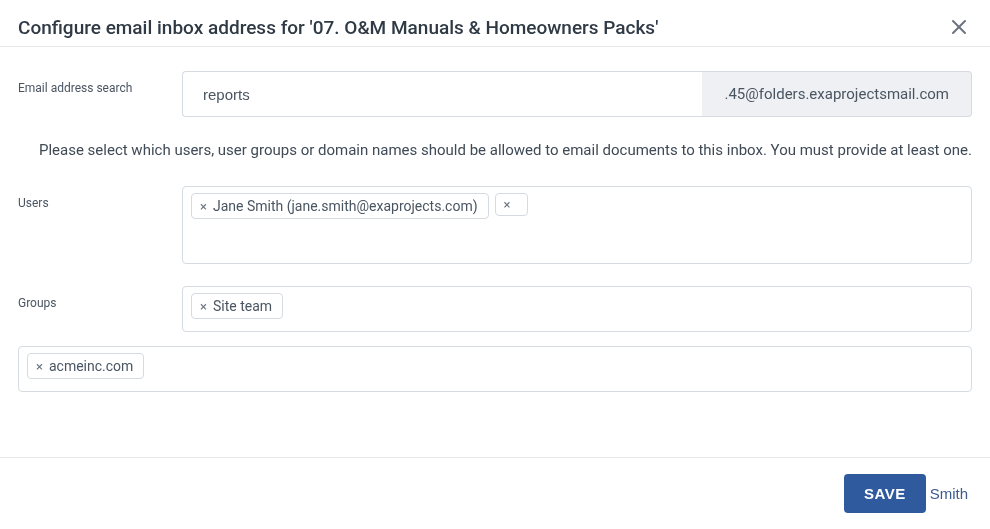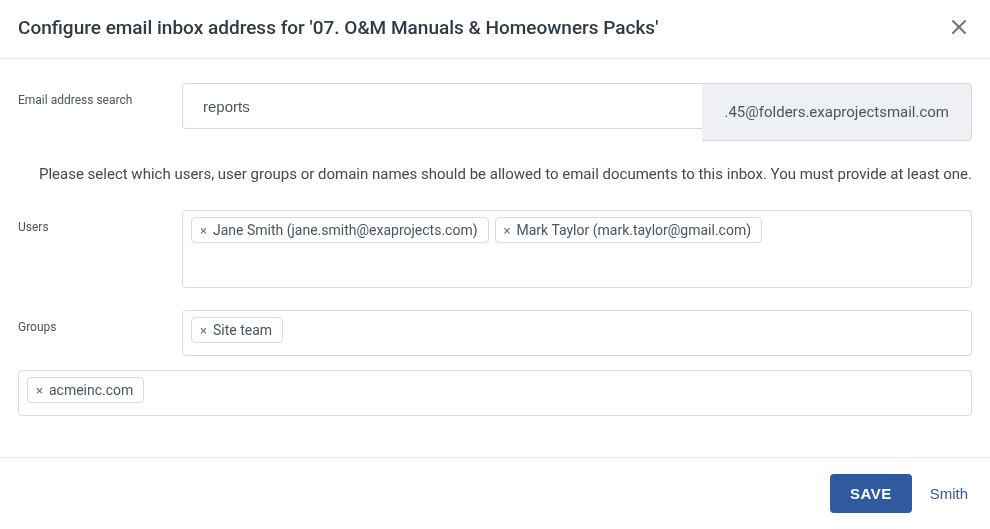--- a/index.html
+++ b/index.html
@@ -1,35 +1,35 @@
 <!DOCTYPE html>
 <html><head>
 <meta charset="utf-8">
 <style>
   * { box-sizing: border-box; margin: 0; padding: 0; }
   html, body { width: 990px; height: 529px; font-family: -apple-system, BlinkMacSystemFont, "Segoe UI", Roboto, "Helvetica Neue", Arial, sans-serif; color: #3a4450; background: #fff; }
   .modal { width: 990px; height: 529px; display: flex; flex-direction: column; }
-  .modal-header { display: flex; align-items: center; justify-content: space-between; padding: 14px 18px 18px 18px; border-bottom: 1px solid #e5e7eb; }
+  .modal-header { display: flex; align-items: center; justify-content: space-between; padding: 14px 18px 6px 18px; border-bottom: 1px solid #e5e7eb; }
   .modal-title { font-size: 19px; font-weight: 500; color: #2f3a45; }
   .close-x { color: #6b7280; cursor: pointer; font-size: 20px; line-height: 1; padding: 4px; }
   .close-x svg { display: block; }
   .modal-body { padding: 24px 18px 8px 18px; flex: 1; overflow: auto; }
   .row { display: flex; align-items: flex-start; margin-bottom: 22px; }
   .row.compact { margin-bottom: 14px; justify-content: flex-end; }
   .label-col { width: 164px; flex-shrink: 0; padding-top: 10px; font-size: 12px; color: #4a5562; }
   .field-col { flex: 1; }
   .email-row .field-col { display: flex; }
   .email-input { flex: 1; height: 46px; border: 1px solid #d6dbe1; border-right: none; border-radius: 4px 0 0 4px; padding: 0 20px; font-size: 15px; color: #4a5562; outline: none; }
-  .email-suffix { height: 58px; display: flex; align-items: center; padding: 16px 22px; background: #eef0f3; border: 1px solid #d6dbe1; border-left: none; border-radius: 0 4px 4px 0; font-size: 15px; color: #4a5562; }
+  .email-suffix { height: 46px; display: flex; align-items: center; padding: 16px 22px; background: #eef0f3; border: 1px solid #d6dbe1; border-left: none; border-radius: 0 4px 4px 0; font-size: 15px; color: #4a5562; }
   .help-text { font-size: 15px; color: #3f4a56; line-height: 1.55; margin: 22px 0 24px 0; text-align: right; }
   .tag-box { min-height: 46px; border: 1px solid #d6dbe1; border-radius: 4px; padding: 6px 8px; display: flex; flex-wrap: wrap; gap: 6px; align-items: flex-start; }
   .tag-box.tall { min-height: 78px; }
   .tag { display: inline-flex; align-items: center; border: 1px solid #d6dbe1; border-radius: 4px; background: #fff; padding: 4px 10px 4px 8px; font-size: 14px; color: #4a5562; }
   .tag .tag-x { margin-right: 6px; color: #6b7280; cursor: pointer; font-size: 13px; line-height: 1; }
-  .modal-footer { border-top: 1px solid #e5e7eb; padding: 16px 18px; display: flex; justify-content: flex-end; align-items: center; gap: 14px; }
+  .modal-footer { border-top: 1px solid #e5e7eb; padding: 16px 18px; display: flex; justify-content: flex-end; align-items: center; }
   .btn-save { background: #2f5a9e; color: #fff; border: none; border-radius: 4px; padding: 11px 20px; font-size: 15px; font-weight: 600; letter-spacing: 0.5px; cursor: pointer; }
   .btn-close-text { color: #3f5a8f; font-size: 15px; cursor: pointer; background: none; border: none; padding: 6px 4px; }
 </style>
 </head>
 <body>
 
 <div class="modal">
 
   <div class="modal-header">
     <div class="modal-title">Configure email inbox address for '07. O&amp;M Manuals &amp; Homeowners Packs'</div>
@@ -56,21 +56,20 @@
     <div class="row">
       <div class="label-col">Users</div>
       <div class="field-col">
         <div class="tag-box tall">
           <span class="tag">
             <span class="tag-x">×</span>
             <span>Jane Smith (jane.smith@exaprojects.com)</span>
           </span>
           <span class="tag">
             <span class="tag-x">×</span>
-            <span>Mark Taylor (mark.taylor@gmail.com)</span>
           </span>
         </div>
       </div>
     </div>
 
     <div class="row compact">
       <div class="label-col">Groups</div>
       <div class="field-col">
         <div class="tag-box">
           <span class="tag">

